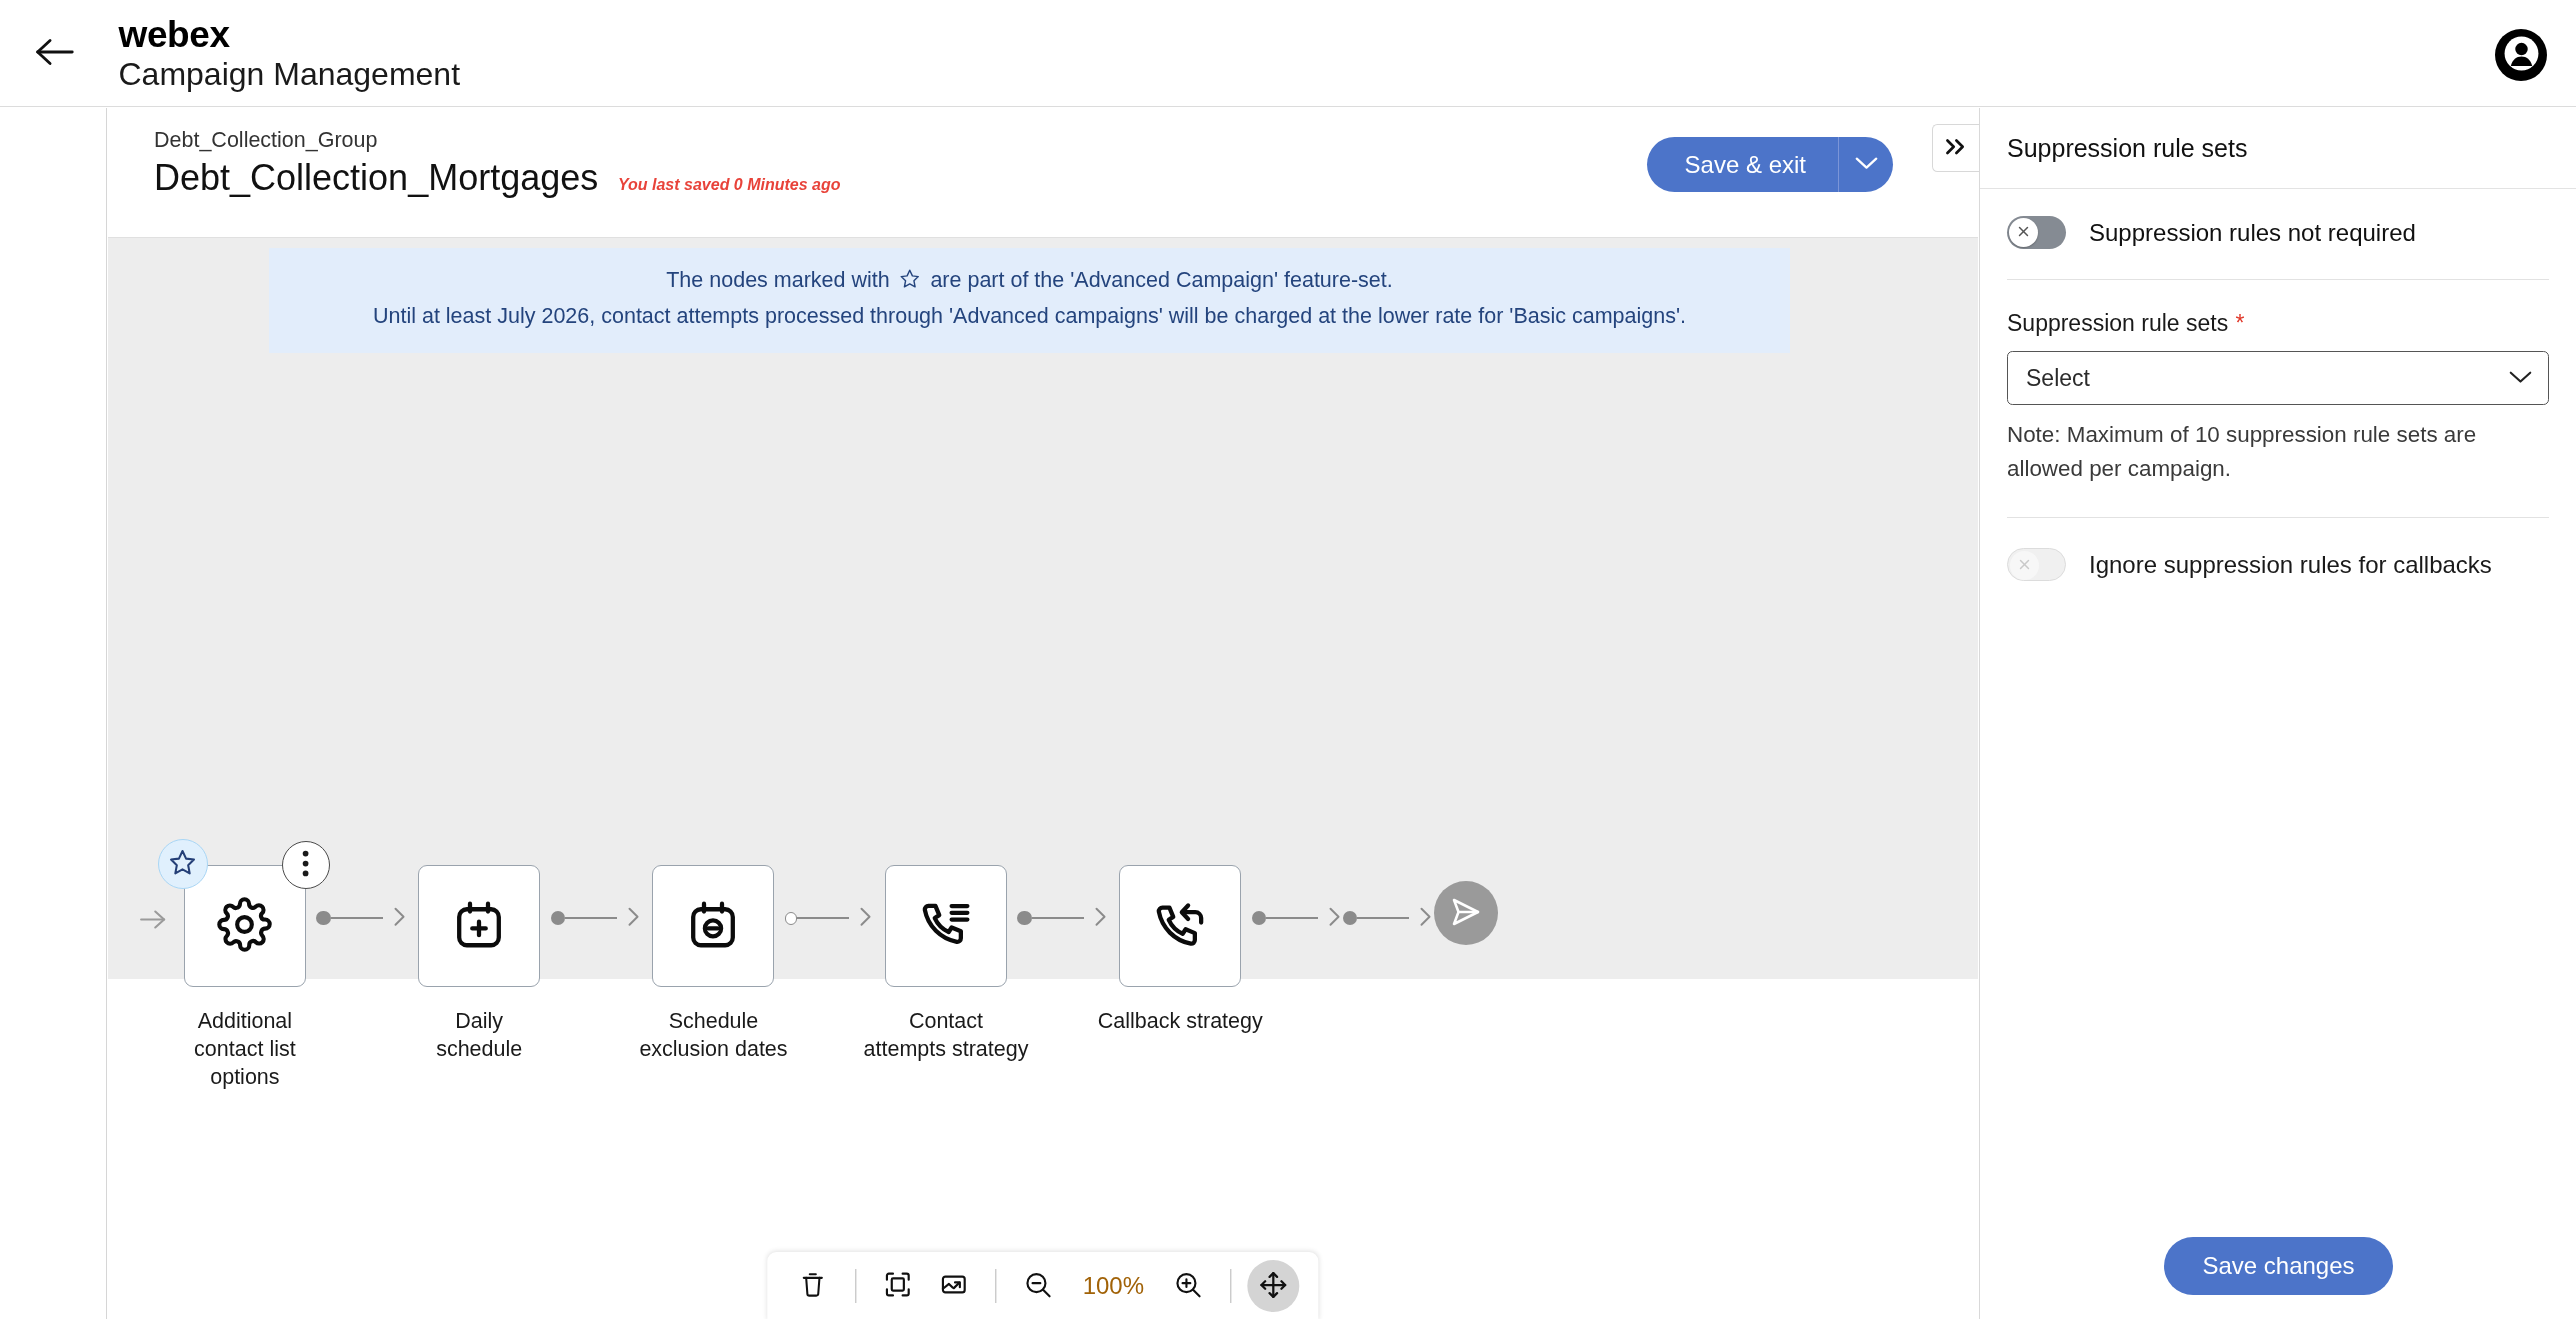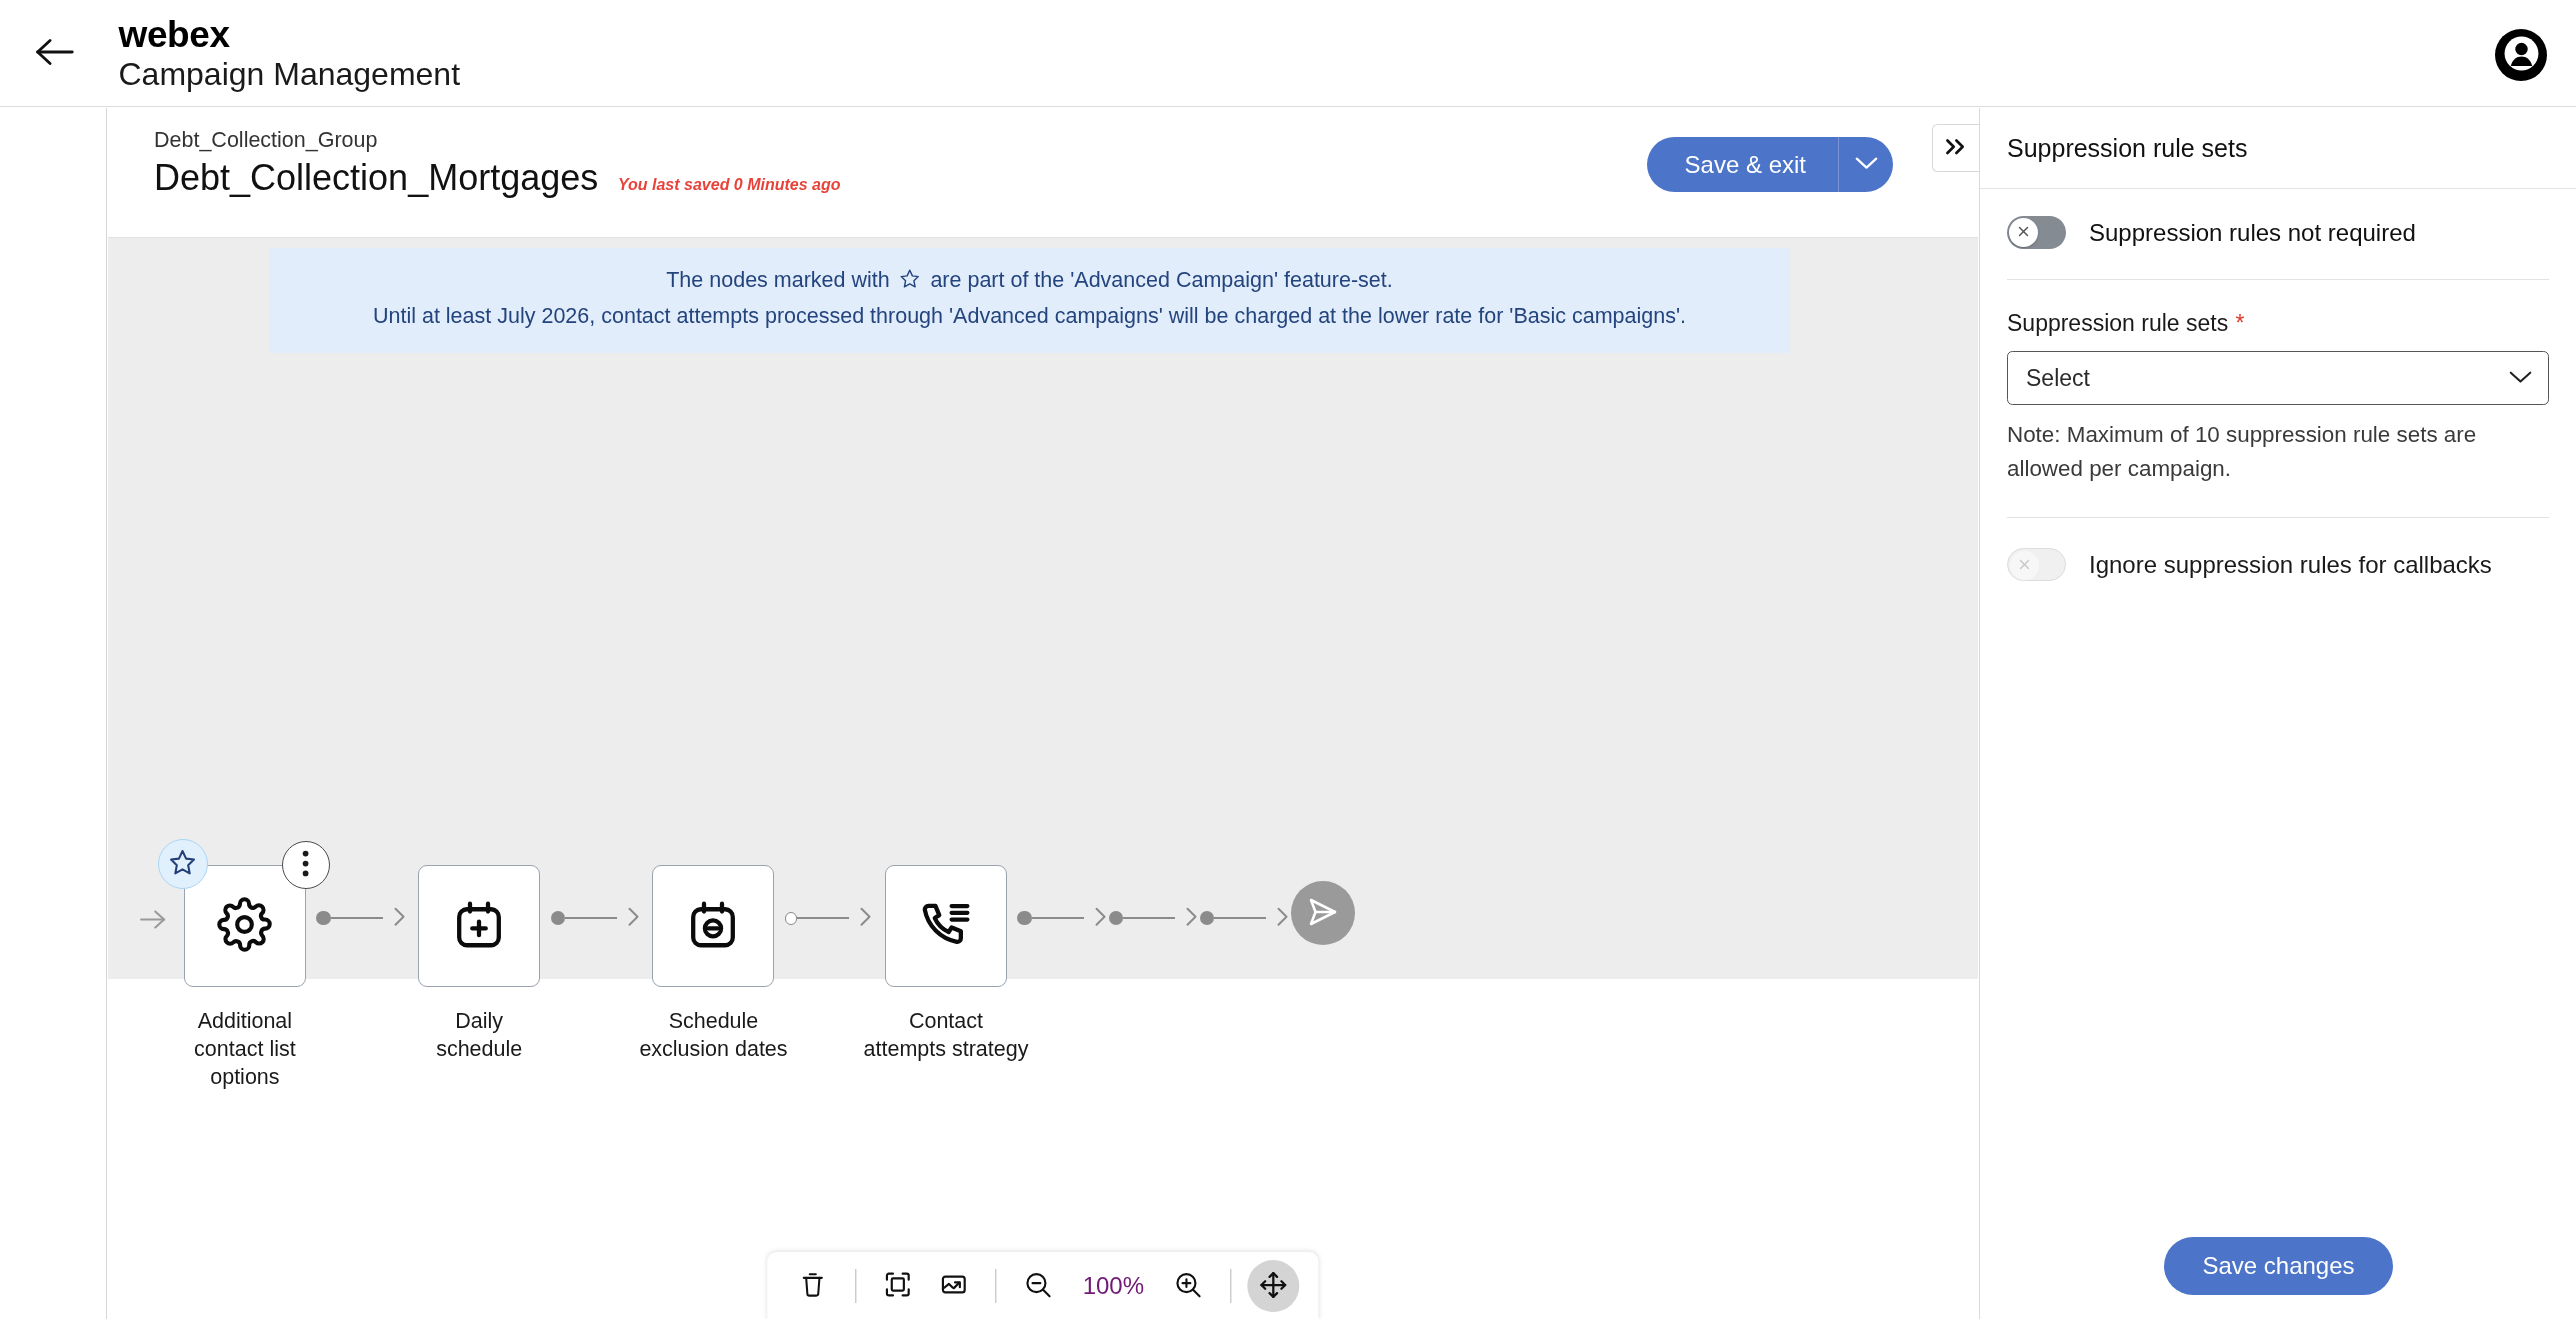--- a/index.html
+++ b/index.html
@@ -143,21 +143,21 @@
     bottom: 0; height: 68px; background: #fff;
     border-radius: 9px 9px 0 0; box-shadow: 0 -0.9px 5.4px rgba(0,0,0,.12);
     display: flex; align-items: center; padding: 0 19.7px; gap: 3.6px;
   }
   .tb-btn {
     width: 52px; height: 52px; border-radius: 50%; background: transparent;
     border: none; display: flex; align-items: center; justify-content: center; cursor: pointer;
   }
   .tb-btn.active { background: #d4d4d4; }
   .tb-sep { width: 0.9px; height: 34px; background: #b5b5b5; margin: 0 12.5px; }
-  .tb-zoom { font-size: 24px; color: #701a75; padding: 0 14.3px; user-select: none; }
+  .tb-zoom { font-size: 24px; color: #a16207; padding: 0 14.3px; user-select: none; }
 
   
   .panel {
     position: absolute; left: 1979px; top: 108px;
     width: 597px; height: 1211px; background: #fff;
     border-left: 0.9px solid #d9d9d9;
   }
   .panel-head {
     height: 81px; display: flex; align-items: center;
     padding-left: 27px; border-bottom: 0.9px solid #e3e3e3;
@@ -381,20 +381,32 @@
         <div class="connector">
           <span class="conn-dot"></span>
           <span class="conn-line" style="width:52px"></span>
           <span>
             <svg width="25" height="21.5" viewBox="0 0 28 24" fill="none" stroke="#8b8b8b" stroke-width="2.2" stroke-linecap="round" stroke-linejoin="round">
                 <path d="M14 3l9 9-9 9"></path>
               </svg>
           </span>
         </div>
 
+        <div class="node-wrap">
+          <div class="node-box">
+            <span>
+              <svg width="54" height="54" viewBox="0 0 24 24" fill="none" stroke="#0b0b0b" stroke-width="1.9" stroke-linecap="round" stroke-linejoin="round">
+                <path d="M4.2 6.5h3.1l1.7 4.1-2 1.3a12.5 12.5 0 006.2 6.2l1.3-2 4.1 1.7v3.1a1.6 1.6 0 01-1.8 1.6A17.8 17.8 0 012.6 8.3 1.6 1.6 0 014.2 6.5z" transform="translate(0,-2.2)"></path>
+                <path d="M13.2 6.3h5.6a2.6 2.6 0 012.6 2.6v2"></path>
+                <path d="M15.6 3.3l-2.8 3 2.8 3"></path>
+              </svg>
+            </span>
+          </div>
+          <div class="node-label">Callback strategy</div>
+        </div>
 
         <div class="connector">
           <span class="conn-dot"></span>
           <span class="conn-line" style="width:52px"></span>
           <span>
             <svg width="25" height="21.5" viewBox="0 0 28 24" fill="none" stroke="#8b8b8b" stroke-width="2.2" stroke-linecap="round" stroke-linejoin="round">
                 <path d="M14 3l9 9-9 9"></path>
               </svg>
           </span>
         </div>

